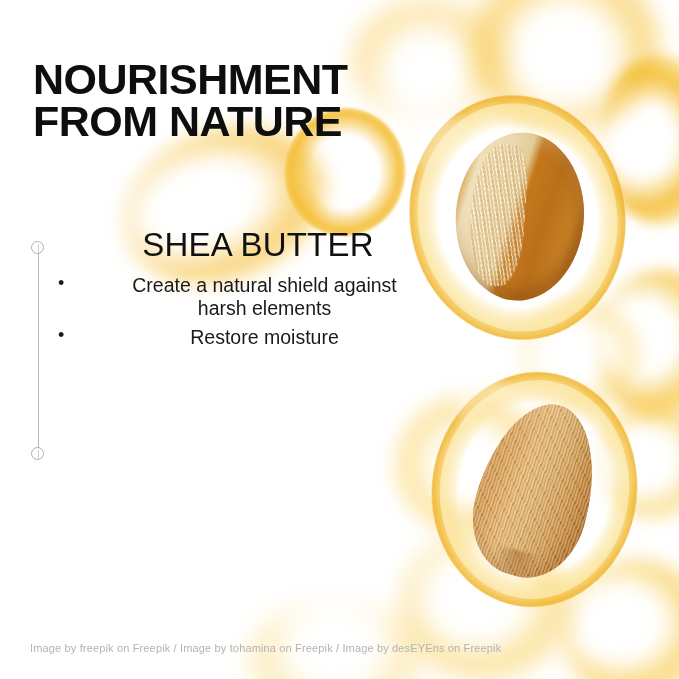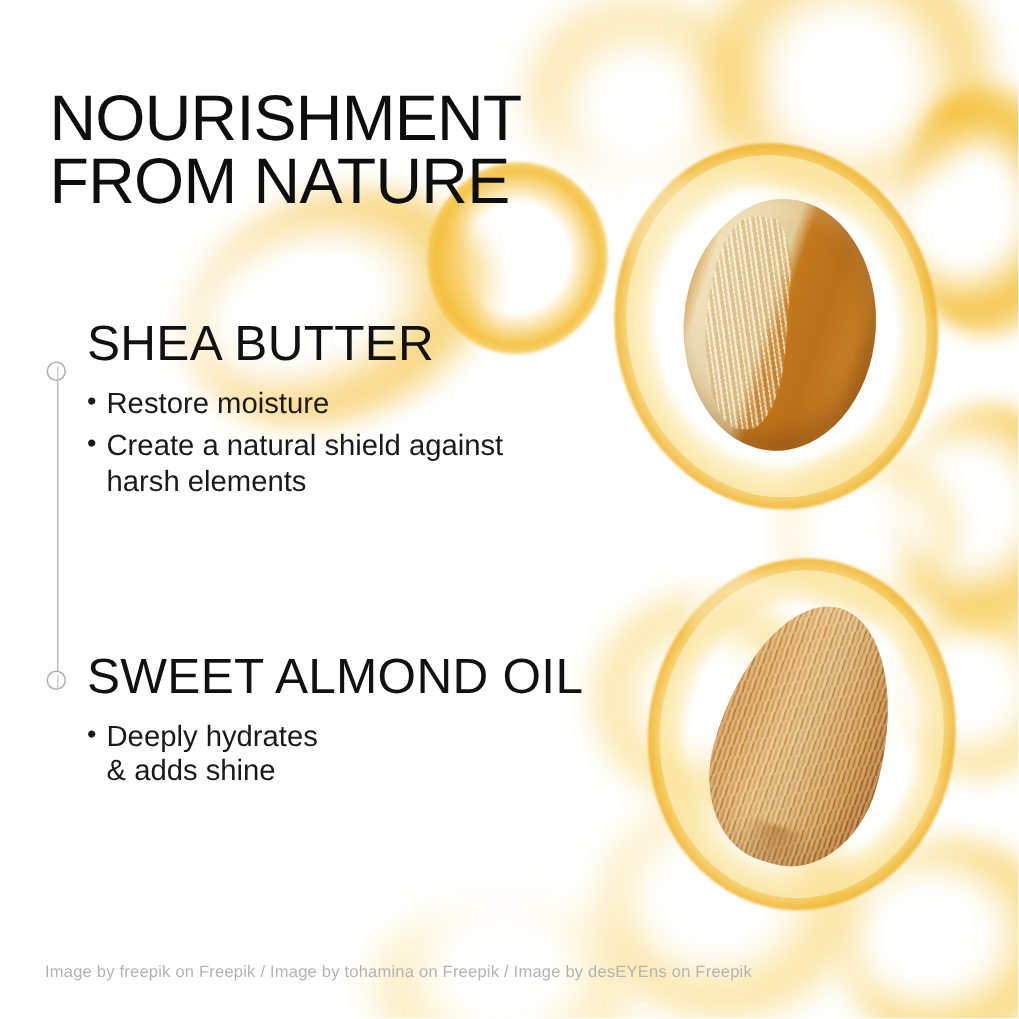--- a/index.html
+++ b/index.html
@@ -139,21 +139,21 @@
   }
   .almond-tip{
     position:absolute;left:30%;bottom:-2%;width:40%;height:16%;
     background:radial-gradient(ellipse at 50% 0%,rgba(160,94,34,.55),rgba(255,255,255,0) 72%);
     filter:blur(1.5px);
   }
 
   
   .title{
     position:absolute;left:33px;top:30px;
-    font-size:43px;line-height:.97;font-weight:400;
+    font-size:43px;line-height:.97;font-weight:700;
     letter-spacing:-.5px;color:#0e0e0e;
     white-space:pre-line;
     z-index:6;
   }
 
   .timeline{
     position:absolute;left:37.5px;top:247px;width:1px;height:207px;
     background:#b9b9b9;z-index:5;
   }
 
@@ -163,21 +163,21 @@
     background:#ffffff;box-sizing:border-box;z-index:6;
   }
   .marker::after{
     content:"";position:absolute;left:50%;top:2px;
     width:1px;height:9px;background:#cfcfcf;
   }
   .m1{top:241px;}
   .m2{top:447px;}
 
   .section{position:absolute;left:58px;z-index:6;}
-  .sec-shea{top:212px;width:400px;}
+  .sec-shea{top:228px;width:400px;text-align:center;}
   .sec-almond{top:434px;width:400px;}
 
   .sec-head{
     font-size:33px;line-height:1.02;font-weight:400;
     letter-spacing:.2px;color:#111111;
     margin:0 0 12px 0;
     white-space:nowrap;
   }
 
   .bullets{margin:0;padding:0;list-style:none;}
@@ -242,29 +242,22 @@
   <h1 class="title">NOURISHMENT
 FROM NATURE</h1>
 
   <div class="timeline"></div>
   <div class="marker m1"></div>
   <div class="marker m2"></div>
 
   <div class="section sec-shea">
     <h2 class="sec-head">SHEA BUTTER</h2>
     <ul class="bullets">
-      <li>Restore moisture</li>
       <li>Create a natural shield against
 harsh elements</li>
+      <li>Restore moisture</li>
     </ul>
   </div>
 
-  <div class="section sec-almond">
-    <h2 class="sec-head">SWEET ALMOND OIL</h2>
-    <ul class="bullets">
-      <li>Deeply hydrates
-&amp; adds shine</li>
-    </ul>
-  </div>
 
   <div class="footer">Image by freepik on Freepik / Image by tohamina on Freepik / Image by desEYEns on Freepik</div>
 
 </div>
 
 </body></html>

